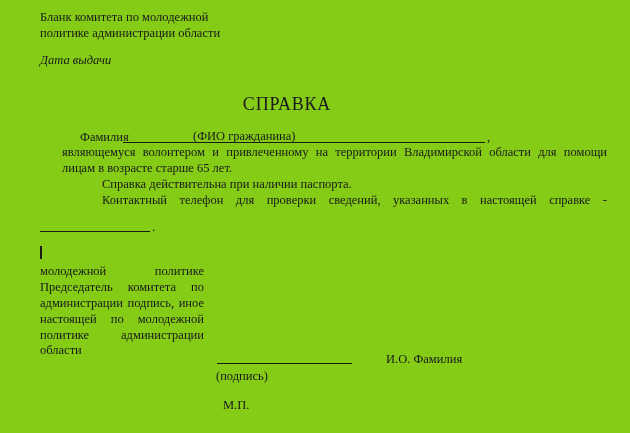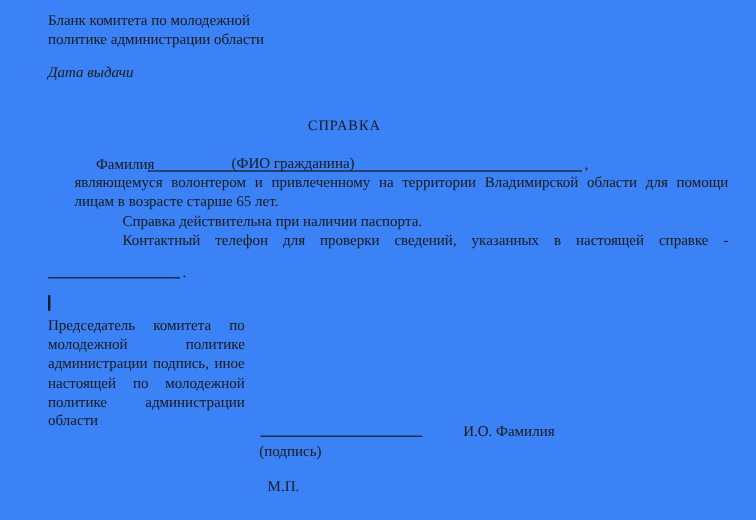--- a/index.html
+++ b/index.html
@@ -4,36 +4,36 @@
 <style>
   html, body {
     margin: 0;
     padding: 0;
     background: #ffffff;
   }
   .page {
     position: relative;
     width: 630px;
     height: 433px;
-    background: #3b82f6;
+    background: #84cc16;
     color: #1a1a1a;
     font-family: "Liberation Serif", "DejaVu Serif", serif;
     font-size: 12.5px;
     line-height: 16px;
     overflow: hidden;
   }
   .abs { position: absolute; }
 
   .letterhead { left: 40px; top: 9px; width: 230px; }
   .issue-date { left: 40px; top: 52px; font-style: italic; }
 
   .doc-title {
     left: 0; top: 96px; width: 574px;
     text-align: center;
-    font-size: 12px;
+    font-size: 18px;
     letter-spacing: 0.8px;
   }
 
   .issued-label { left: 80px; top: 129px; }
   .issued-blank {
     left: 123px; top: 142px; width: 362px; height: 1px;
     background: #1a1a1a;
   }
   .issued-comma { left: 487px; top: 129px; }
 
@@ -92,22 +92,22 @@
     <div class="body-line ind">Справка действительна при наличии паспорта.</div>
     <div class="body-line jall ind">Контактный телефон для проверки сведений, указанных в настоящей справке -</div>
   </div>
 
   <div class="abs contact-blank"></div>
   <span class="abs contact-period">.</span>
 
   <div class="abs caret"></div>
 
   <div class="abs signoff-col">
+    <div class="jall">молодежной политике</div>
     <div class="jall">Председатель комитета по</div>
-    <div class="jall">молодежной политике</div>
     <div class="jall">администрации подпись, иное</div>
     <div class="jall">настоящей по молодежной</div>
     <div class="jall">политике администрации</div>
     <div>области</div>
   </div>
 
   <div class="abs sig-blank"></div>
   <div class="abs sig-name">И.О. Фамилия</div>
   <div class="abs sig-caption">(подпись)</div>
   <div class="abs seal">М.П.</div>

